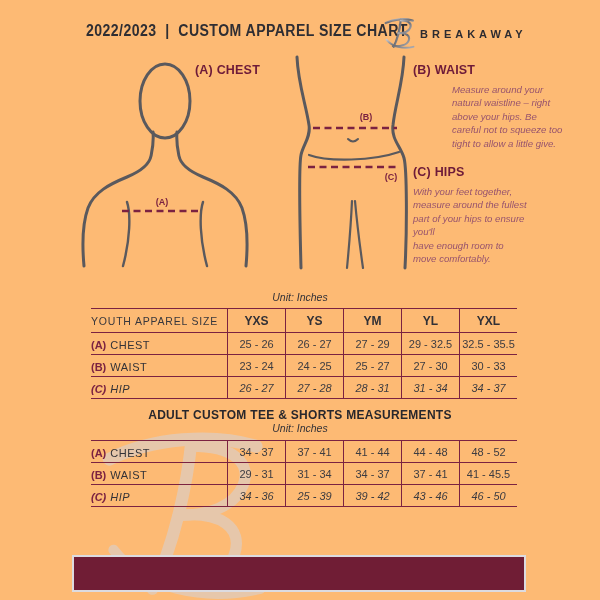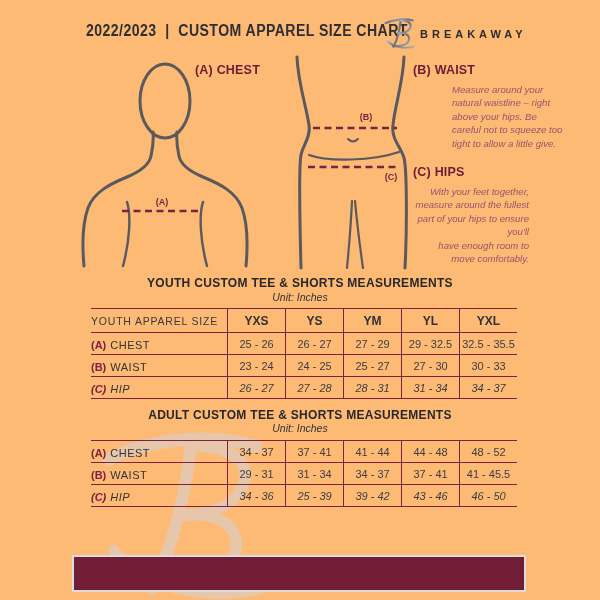--- a/index.html
+++ b/index.html
@@ -23,21 +23,21 @@
   .guide-h{
     position:absolute;font-size:12.5px;font-weight:700;color:#6e1b39;
     letter-spacing:.2px;white-space:nowrap;
   }
   .guide-p{
     position:absolute;font-size:9.6px;font-style:italic;color:#97536d;
     line-height:1.4;white-space:pre-line;
   }
   .p-chest{left:195px;top:83px;width:112px;}
   .p-waist{left:436px;top:83px;width:112px;margin-left:16px;}
-  .p-hips{left:413px;top:185px;width:116px;text-align:right;}
+  .p-hips{left:413px;top:185px;width:116px;}
   .h-chest{left:195px;top:63px;}
   .h-waist{left:413px;top:63px;}
   .h-hips{left:413px;top:165px;}
   
   .tbl-title{
     position:absolute;left:0;width:600px;text-align:center;
     font-size:12px;font-weight:700;letter-spacing:.3px;color:#28272c;
   }
   .tbl-unit{
     position:absolute;left:0;width:600px;text-align:center;
@@ -131,21 +131,20 @@
 
   <div class="guide-h h-chest">(A) CHEST</div>
 
   <div class="guide-h h-waist">(B) WAIST</div>
   <div class="guide-p p-waist">Measure around your natural waistline – right above your hips. Be careful not to squeeze too tight to allow a little give.</div>
 
   <div class="guide-h h-hips">(C) HIPS</div>
   <div class="guide-p p-hips">With your feet together, measure around the fullest part of your hips to ensure you'll
 have enough room to move comfortably.</div>
 
-  <div class="tbl-title" style="top:276px;">YOUTH CUSTOM TEE &amp; SHORTS MEASUREMENTS</div>
   <div class="tbl-unit" style="top:291px;">Unit: Inches</div>
 
   <table class="sz" style="top:308px;">
     <tbody>
         <tr class="head">
       <td class="c0">YOUTH APPAREL SIZE</td>
       <td class="cs">YXS</td>
       <td class="cs">YS</td>
       <td class="cs">YM</td>
       <td class="cs">YL</td>

